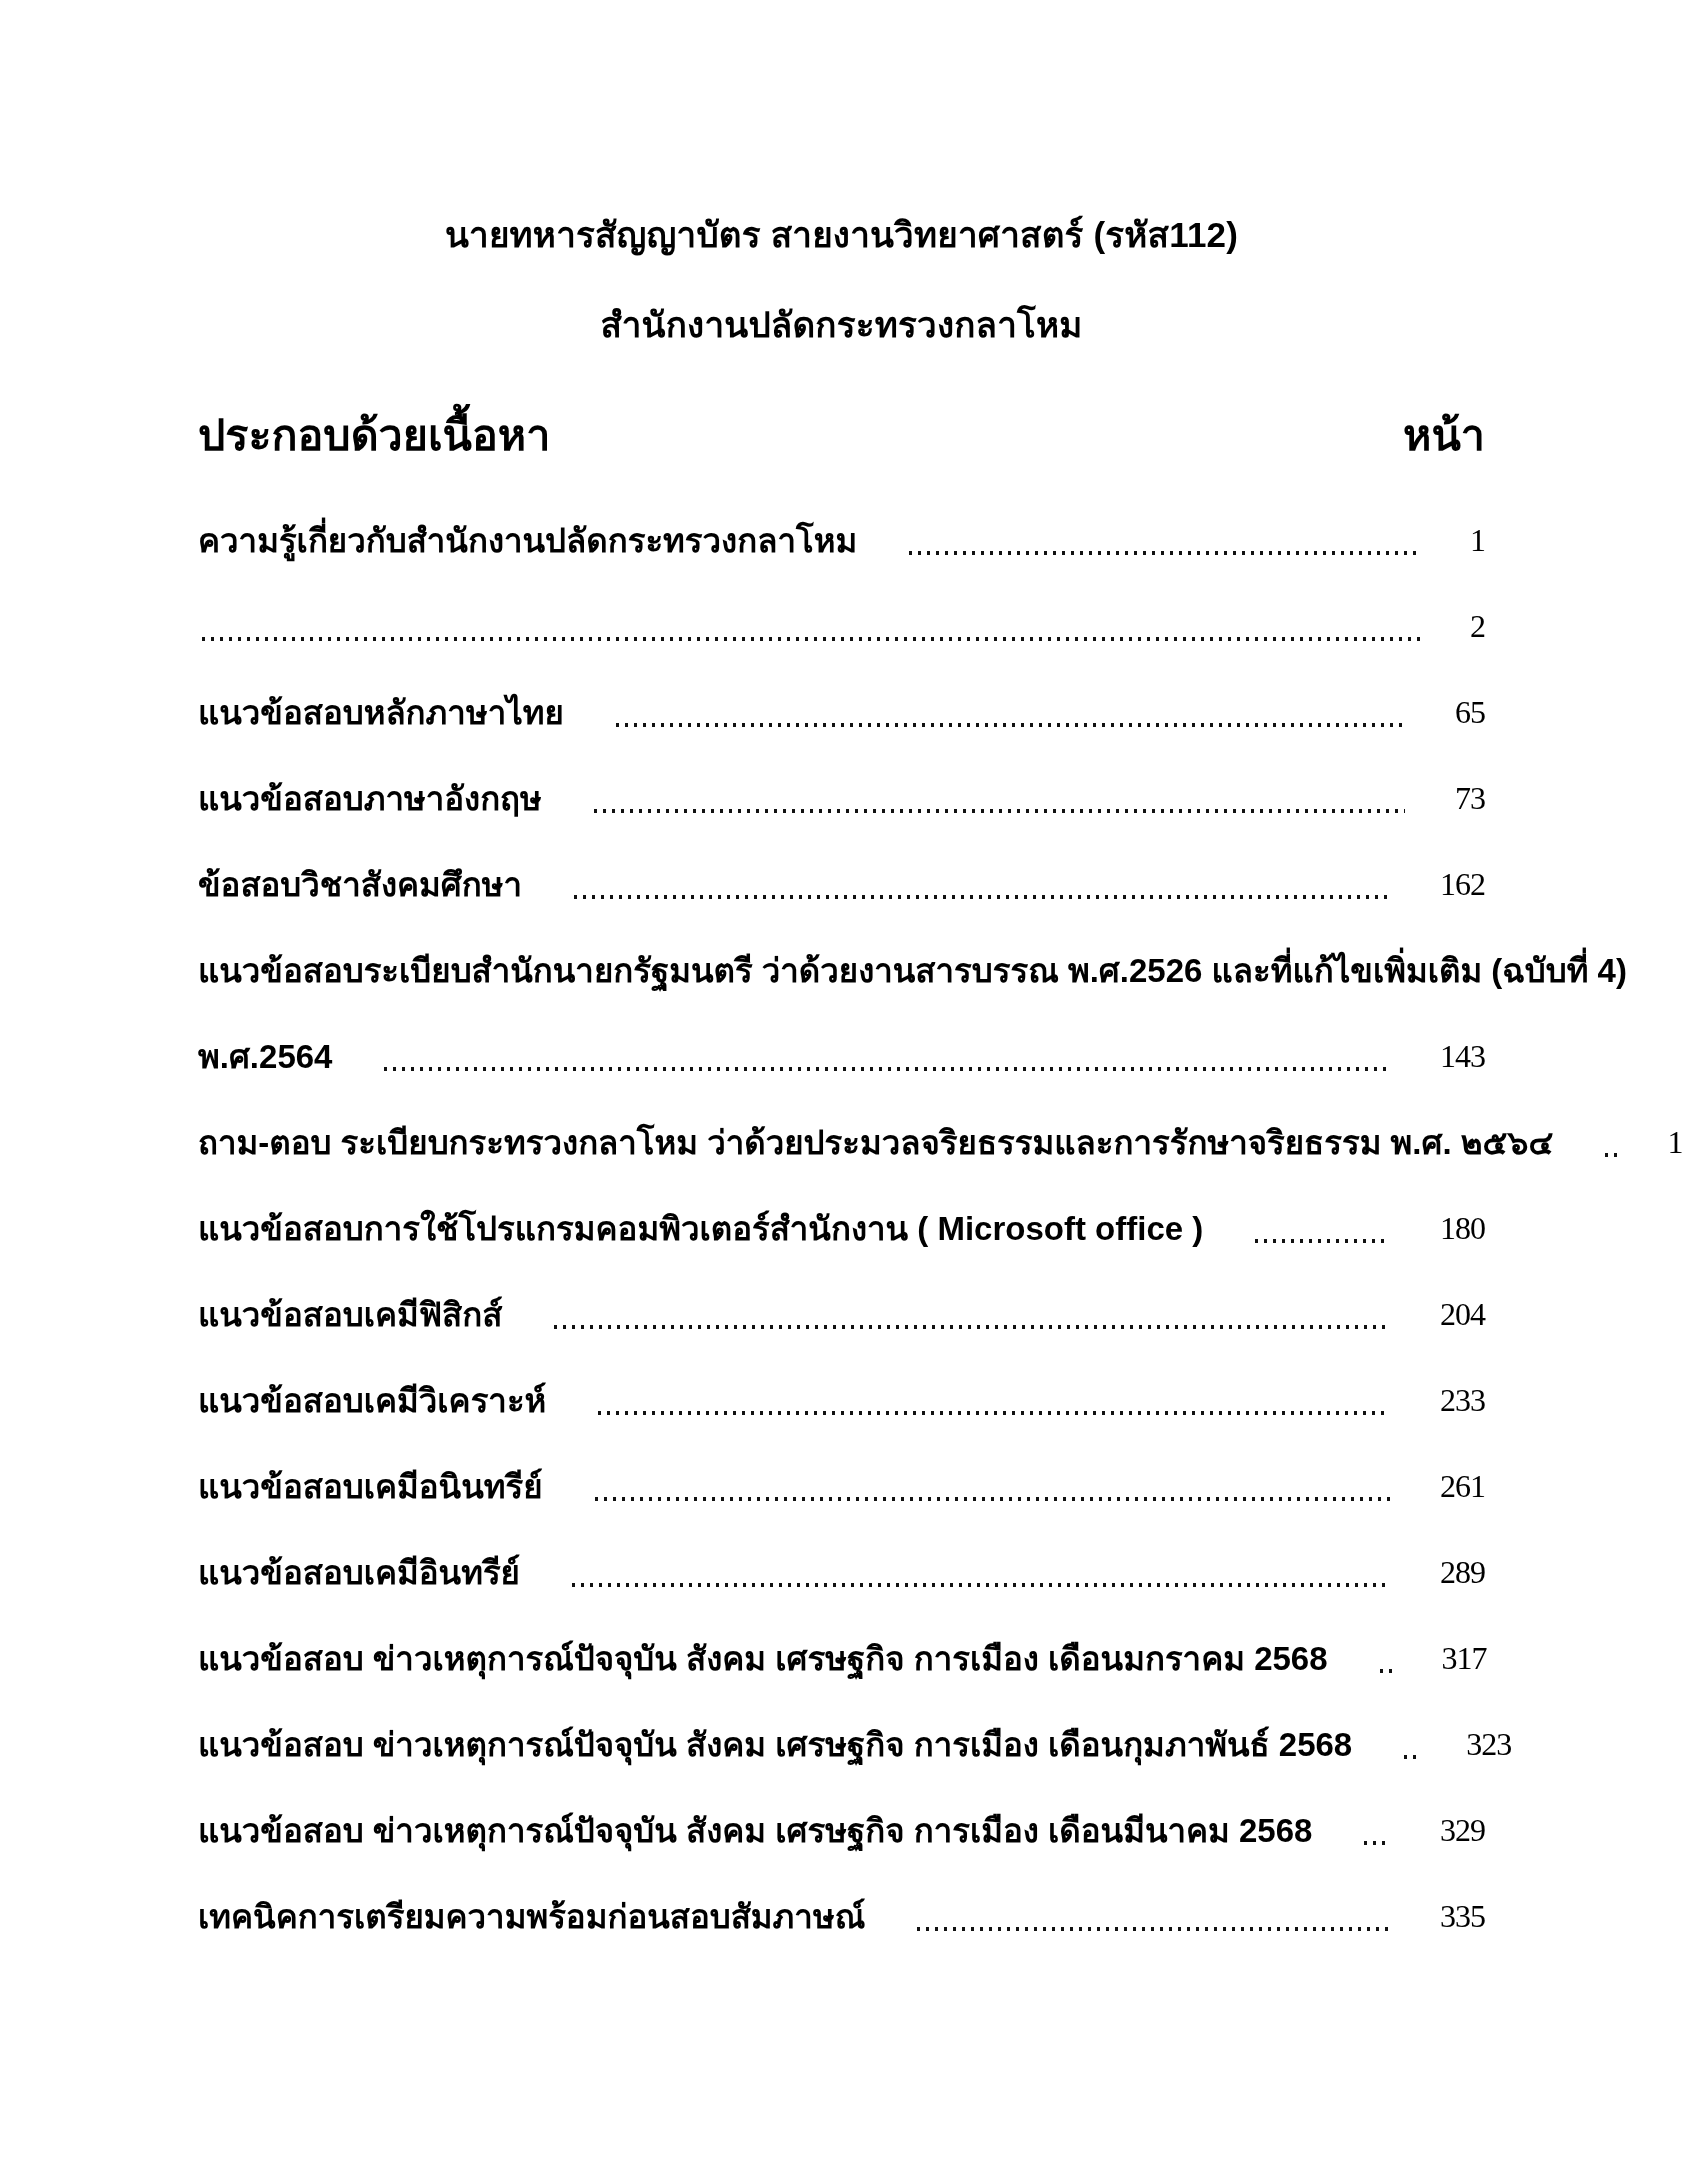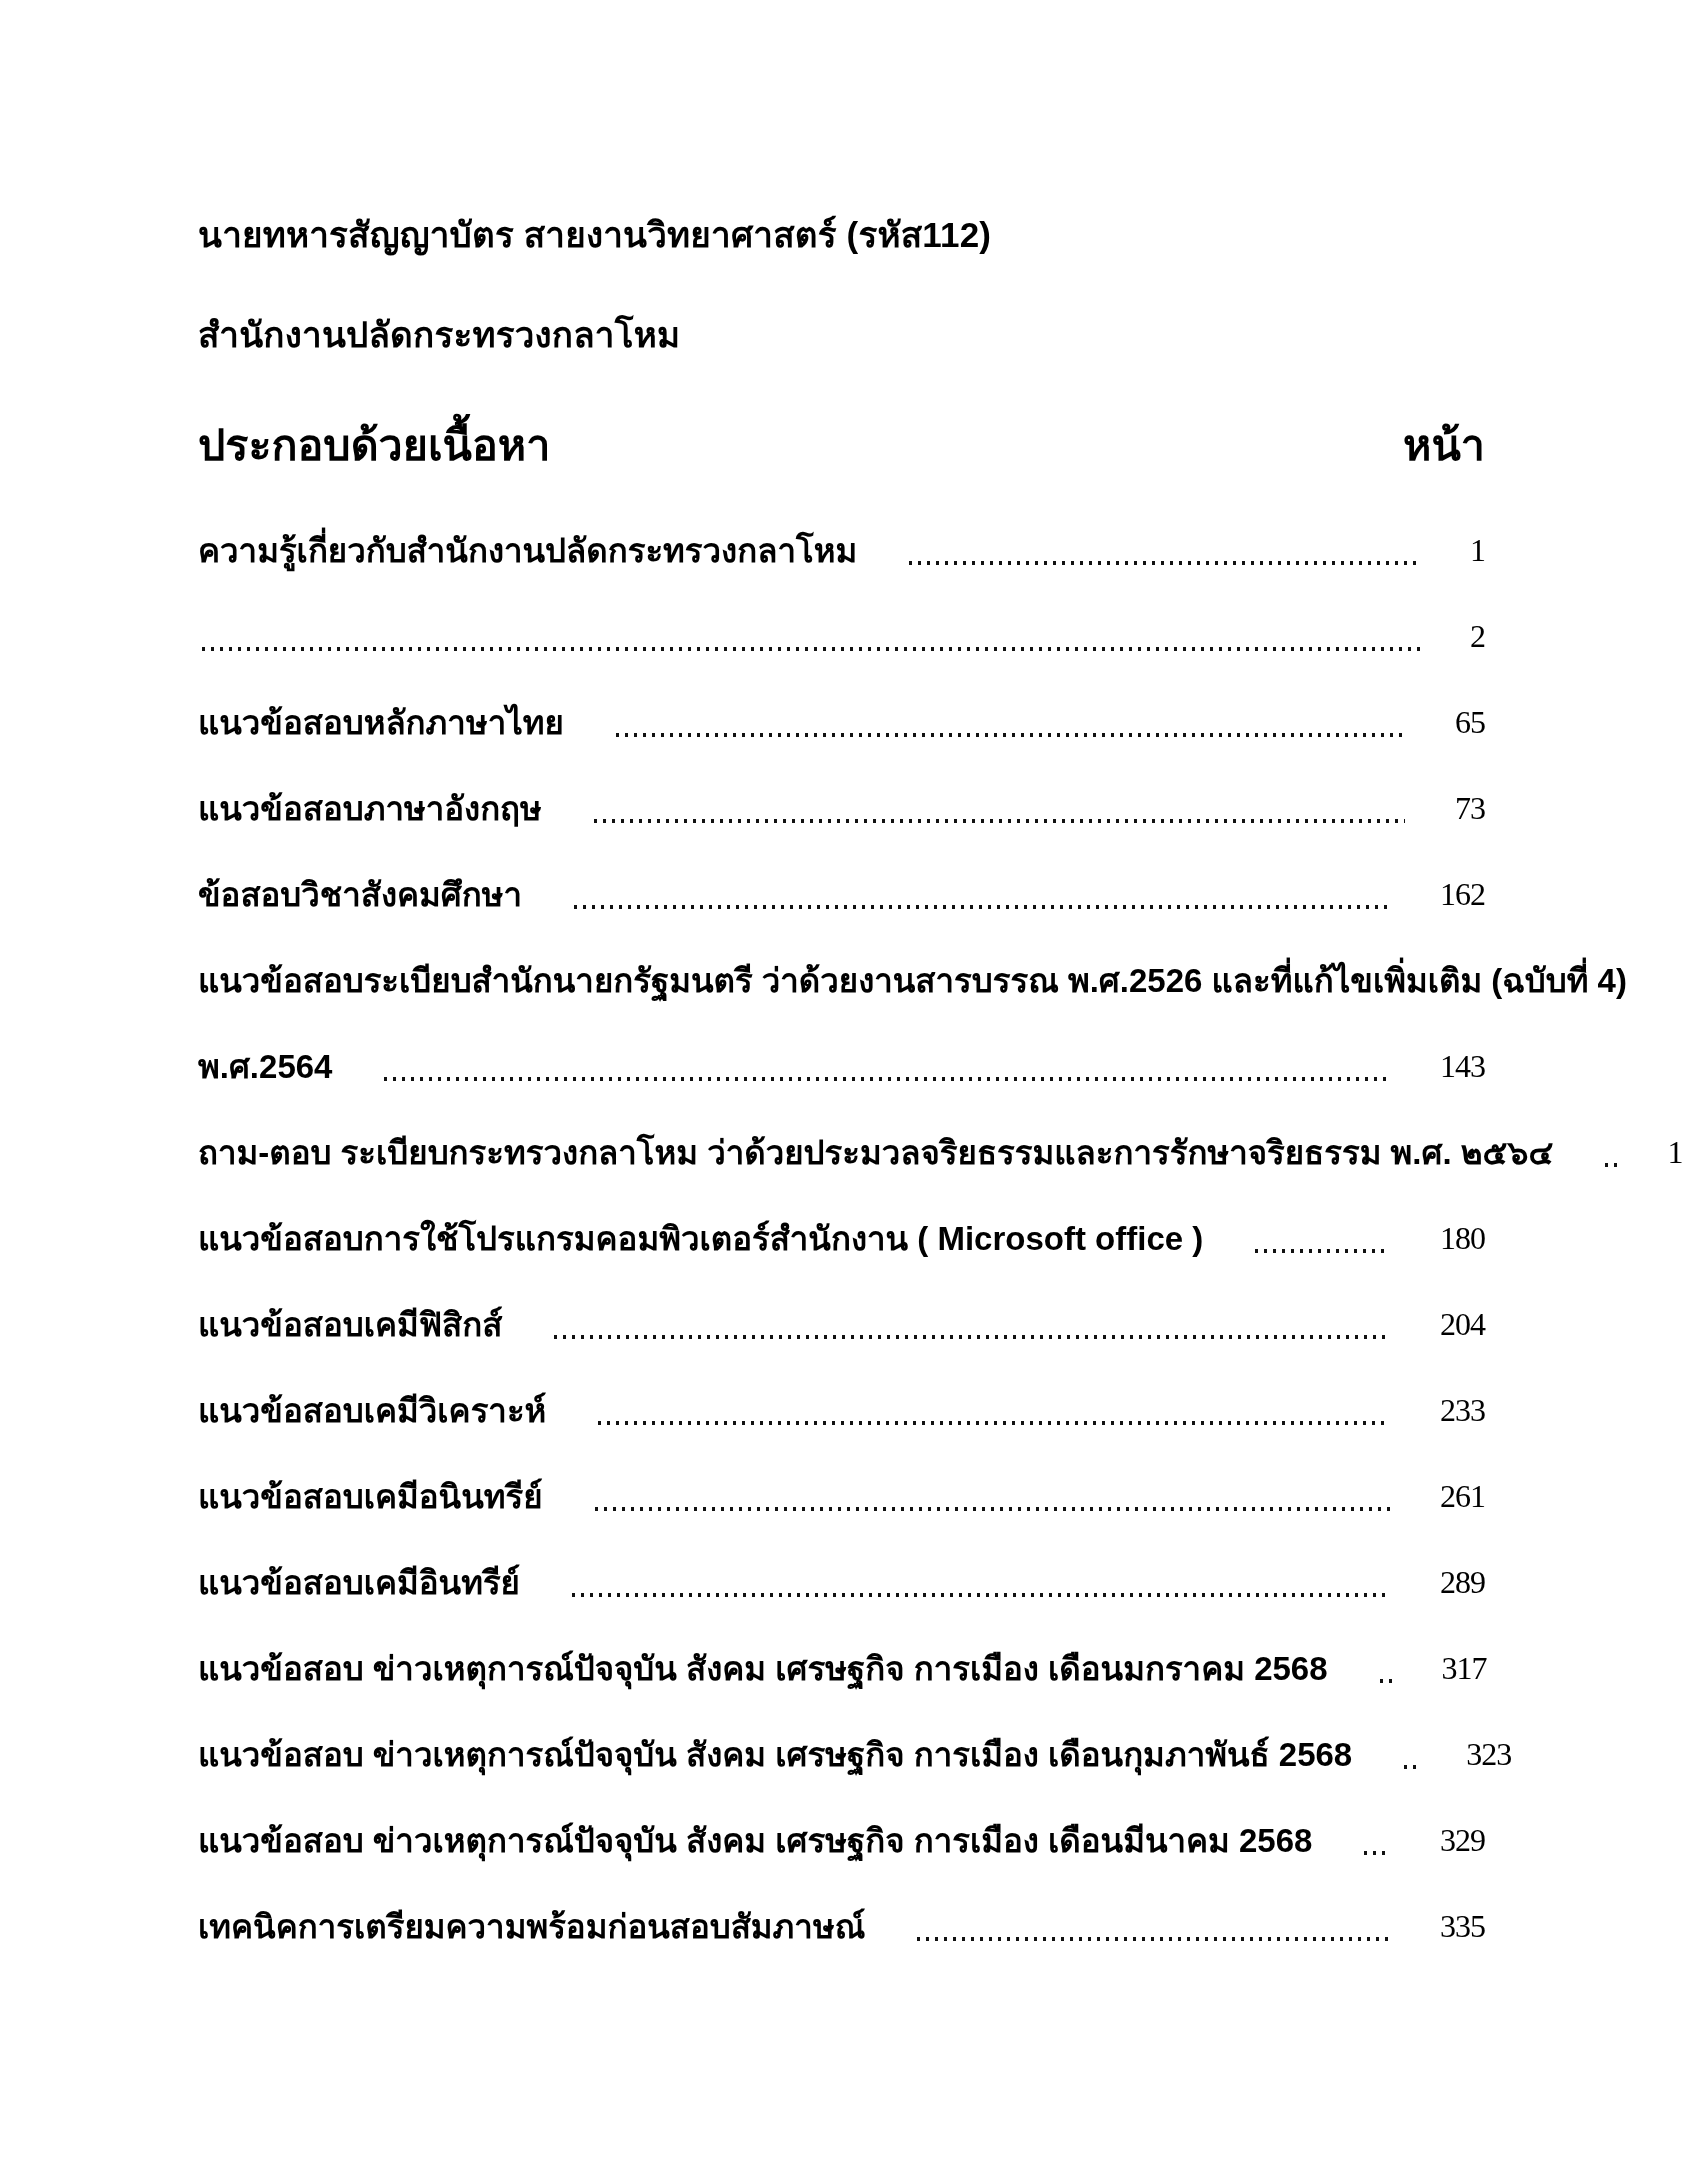--- a/index.html
+++ b/index.html
@@ -14,27 +14,28 @@
     background: #ffffff;
     box-sizing: border-box;
     padding: 210px 198px 0 198px;
     color: #000000;
     font-family: "Liberation Sans", "DejaVu Sans", sans-serif;
     overflow: hidden;
   }
   .doc-title,
   .doc-subtitle {
     margin: 0;
+    text-align: center;
     font-size: 35px;
     font-weight: 700;
     line-height: 50px;
     letter-spacing: 0.2px;
   }
   .doc-subtitle {
-    margin-top: 50px;
+    margin-top: 40px;
   }
   .toc-header {
     display: flex;
     justify-content: space-between;
     align-items: baseline;
     margin-top: 61px;
     font-size: 43px;
     font-weight: 700;
     line-height: 48px;
   }

